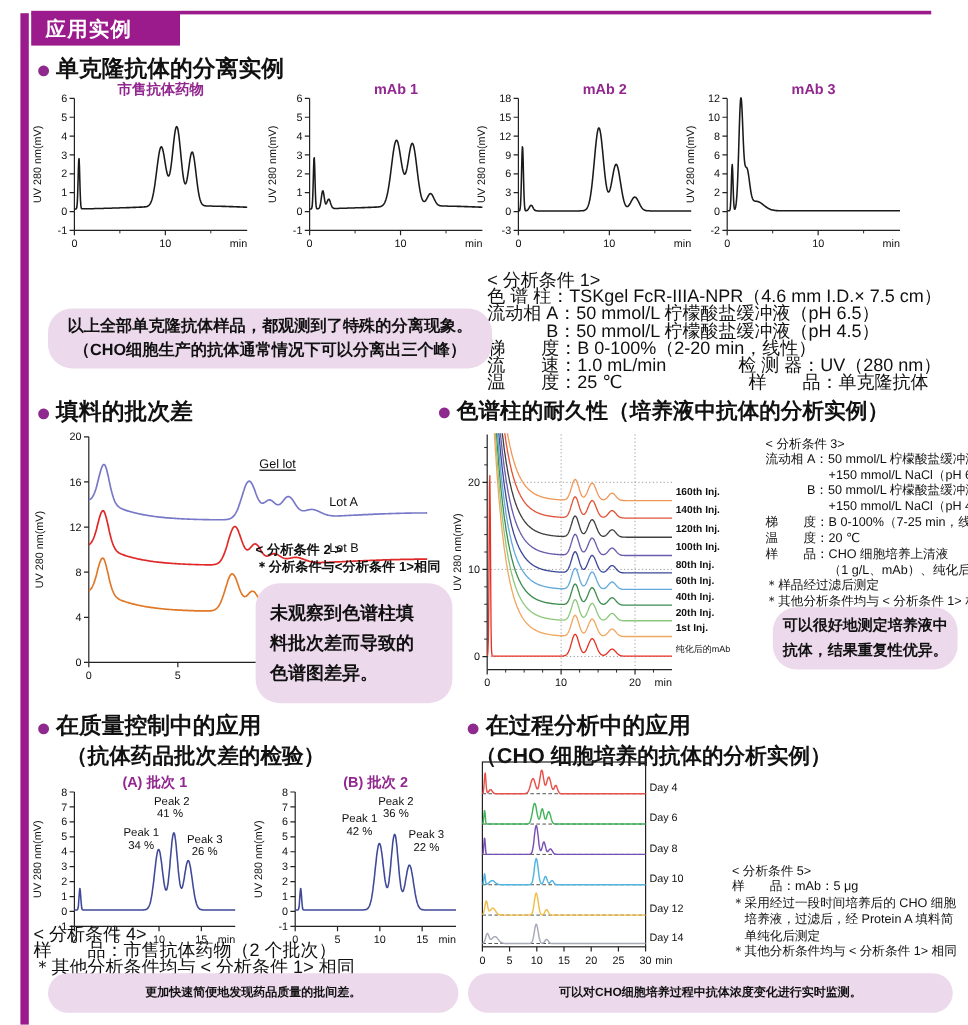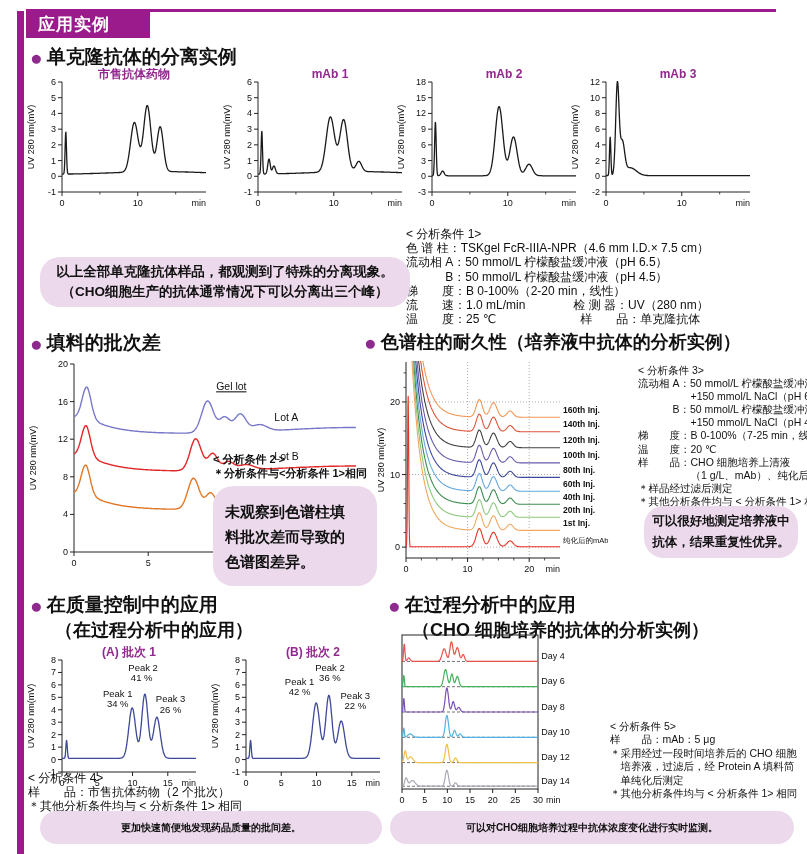--- a/index.html
+++ b/index.html
@@ -10,23 +10,23 @@
   #hdr-box{left:26px;top:11px;width:124px;height:27px;background:#9b1b8d;color:#fff;font-size:17px;font-weight:bold;line-height:27px;padding-left:12px;box-sizing:border-box;letter-spacing:1px;}
   #left-bar{left:17px;top:11px;width:7px;height:843px;background:#9b1b8d;}
   
   .sec-title{font-weight:bold;font-size:19px;color:#111;white-space:nowrap;}
   .sec-title .bullet{color:#8e2a8e;font-size:21px;vertical-align:-2px;margin-right:4px;}
   .sec-sub{font-weight:bold;font-size:18px;color:#111;white-space:nowrap;}
   #t1{left:30px;top:44px;}
   #t2{left:30px;top:330px;}
   #t3{left:364px;top:330px;font-size:18px;}
   #t4{left:30px;top:592px;}  #t4b{left:55px;top:618px;}
-  #t5{left:388px;top:592px;} #t5b{left:412px;top:618px;}
+  #t5{left:388px;top:592px;} #t5b{left:396px;top:618px;}
   
-  .cond{font-size:12px;line-height:14.2px;color:#111;white-space:pre;}
+  .cond{font-size:15px;line-height:14.2px;color:#111;white-space:pre;}
   #cond1{left:406px;top:227px;}
   #cond2{left:213px;top:452px;font-weight:bold;font-size:11px;}
   #cond3{left:638px;top:364px;font-size:10.5px;line-height:13.1px;}
   #cond4{left:28px;top:772px;line-height:13.8px;}
   #cond5{left:610px;top:720px;font-size:10.5px;line-height:13.4px;}
   
   .note{background:#ecd9ec;color:#111;font-weight:bold;box-sizing:border-box;display:flex;flex-direction:column;justify-content:center;border-radius:20px;}
   .note.center{text-align:center;}
   #box1{left:40px;top:257px;width:370px;height:50px;font-size:13.5px;line-height:20px;}
   #box2{left:213px;top:486px;width:164px;height:100px;font-size:15px;line-height:25px;padding-left:12px;}
@@ -47,21 +47,21 @@
 <body>
 
 <div class="abs" id="top-rule"></div>
 <div class="abs" id="hdr-box">应用实例</div>
 <div class="abs" id="left-bar"></div>
 
 <div class="abs sec-title" id="t1"><span class="bullet">●</span><span>单克隆抗体的分离实例</span></div>
 <div class="abs sec-title" id="t2"><span class="bullet">●</span><span>填料的批次差</span></div>
 <div class="abs sec-title" id="t3"><span class="bullet">●</span><span>色谱柱的耐久性（培养液中抗体的分析实例）</span></div>
 <div class="abs sec-title" id="t4"><span class="bullet">●</span><span>在质量控制中的应用</span></div>
-<div class="abs sec-sub" id="t4b">（在过程分析中的应用）</div>
+<div class="abs sec-sub" id="t4b">（抗体药品批次差的检验）</div>
 <div class="abs sec-title" id="t5"><span class="bullet">●</span><span>在过程分析中的应用</span></div>
 <div class="abs sec-sub" id="t5b">（CHO 细胞培养的抗体的分析实例）</div>
 
 <div class="chart" id="chart-c1"><svg width="192" height="150">
       <defs>
         <clipPath id="clip-c1">
           <rect x="35.5" y="13" width="146" height="112"></rect>
         </clipPath>
       </defs>
       <line x1="36" y1="14" x2="36" y2="124" stroke="#222" stroke-width="1"></line>

